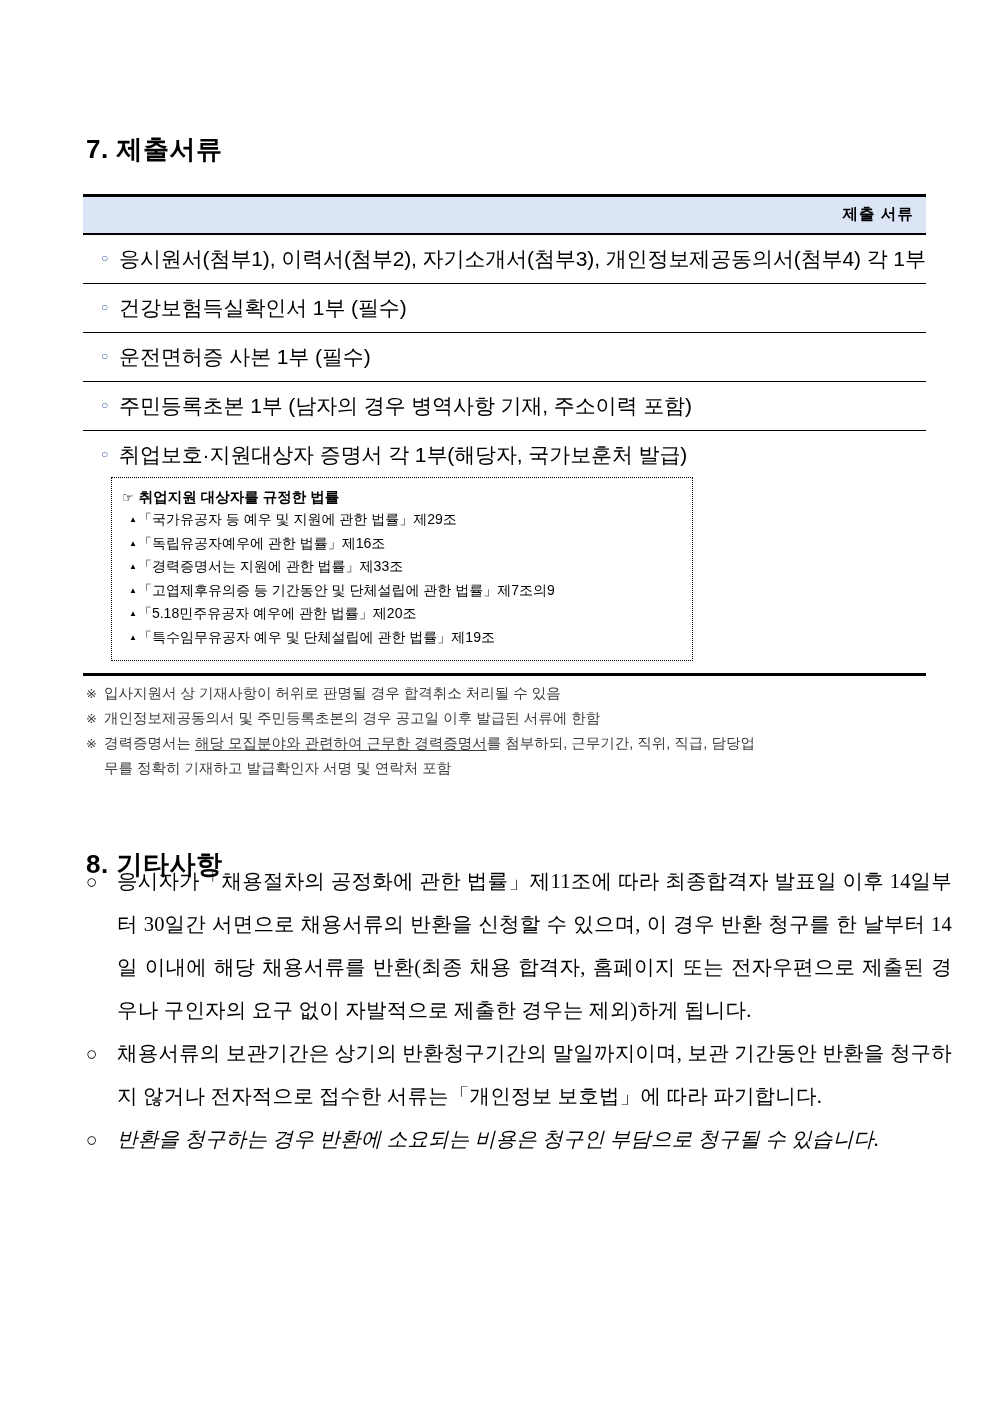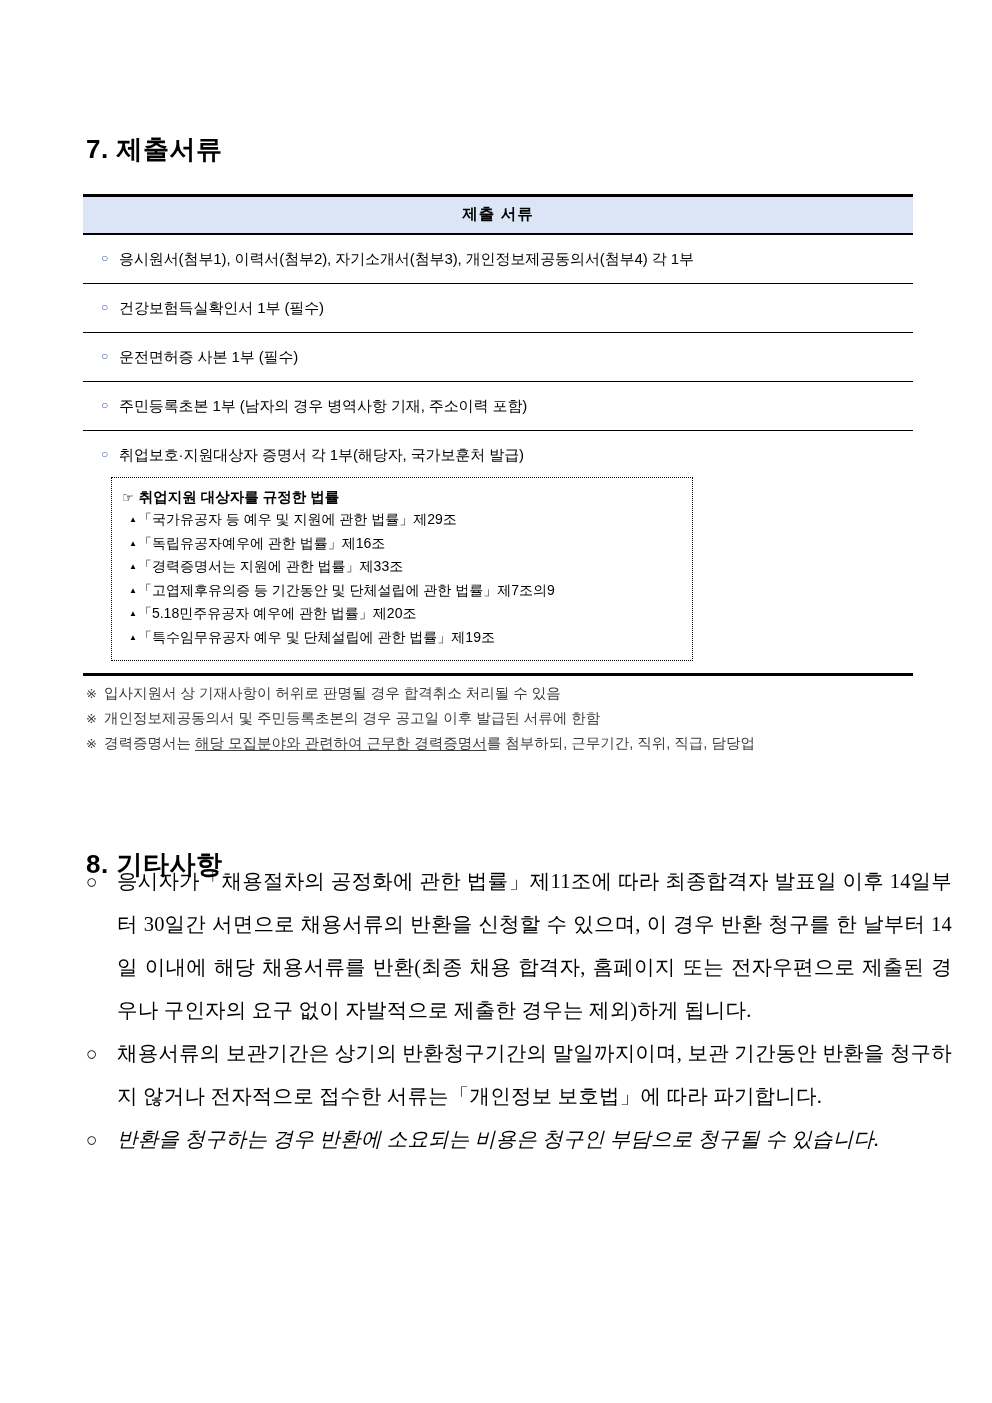--- a/index.html
+++ b/index.html
@@ -42,22 +42,22 @@
     width: 830px;
     border-collapse: collapse;
   }
   .doc-table .thead-row th {
     background: #dbe5f6;
     border-top: 3px solid #000;
     border-bottom: 2px solid #000;
     font-family: "Liberation Sans", "DejaVu Sans", sans-serif;
     font-weight: bold;
     font-size: 15.5px;
-    text-align: center;
-    padding: 7px 0 8px 0;
+    text-align: right;
+    padding: 7px 12px 8px 0;
     letter-spacing: 1px;
   }
   .doc-table td.row-cell {
     border-bottom: 1px solid #000;
     padding: 13px 0 14px 0;
     vertical-align: top;
   }
   .doc-table tr.last-row td.row-cell {
     border-bottom: 3px solid #000;
     padding-bottom: 10px;
@@ -68,21 +68,21 @@
     padding-left: 18px;
   }
   .row-bullet {
     color: #3f5fa8;
     font-size: 12px;
     line-height: 21px;
     width: 18px;
     flex: 0 0 18px;
   }
   .row-text {
-    font-size: 15px;
+    font-size: 21px;
     line-height: 21px;
     letter-spacing: -0.1px;
     white-space: nowrap;
   }
 
   
   .law-box {
     margin: 12px 0 2px 28px;
     width: 582px;
     border: 1.6px dotted #000;
@@ -271,20 +271,21 @@
       <span class="note-body">입사지원서 상 기재사항이 허위로 판명될 경우 합격취소 처리될 수 있음</span>
     </div>
     <div class="note">
       <span class="note-mark">※</span>
       <span class="note-body">개인정보제공동의서 및 주민등록초본의 경우 공고일 이후 발급된 서류에 한함</span>
     </div>
     <div class="note">
       <span class="note-mark">※</span>
       <span class="note-body"><span>경력증명서는 </span><span class="u">해당 모집분야와 관련하여 근무한 경력증명서</span><span>를 첨부하되, 근무기간, 직위, 직급, 담당업</span></span>
     </div>
+    <div class="note-cont">무를 정확히 기재하고 발급확인자 서명 및 연락처 포함</div>
   </div>
 
   <div class="section-heading" id="heading-8">8. 기타사항</div>
 
   <div class="para-list">
     <div class="para">
       <span class="para-bullet">○</span>
       <span class="para-text">응시자가「채용절차의 공정화에 관한 법률」제11조에 따라 최종합격자 발표일 이후 14일부터 30일간 서면으로 채용서류의 반환을 신청할 수 있으며, 이 경우 반환 청구를 한 날부터 14일 이내에 해당 채용서류를 반환(최종 채용 합격자, 홈페이지 또는 전자우편으로 제출된 경우나 구인자의 요구 없이 자발적으로 제출한 경우는 제외)하게 됩니다.</span>
     </div>
     <div class="para">

